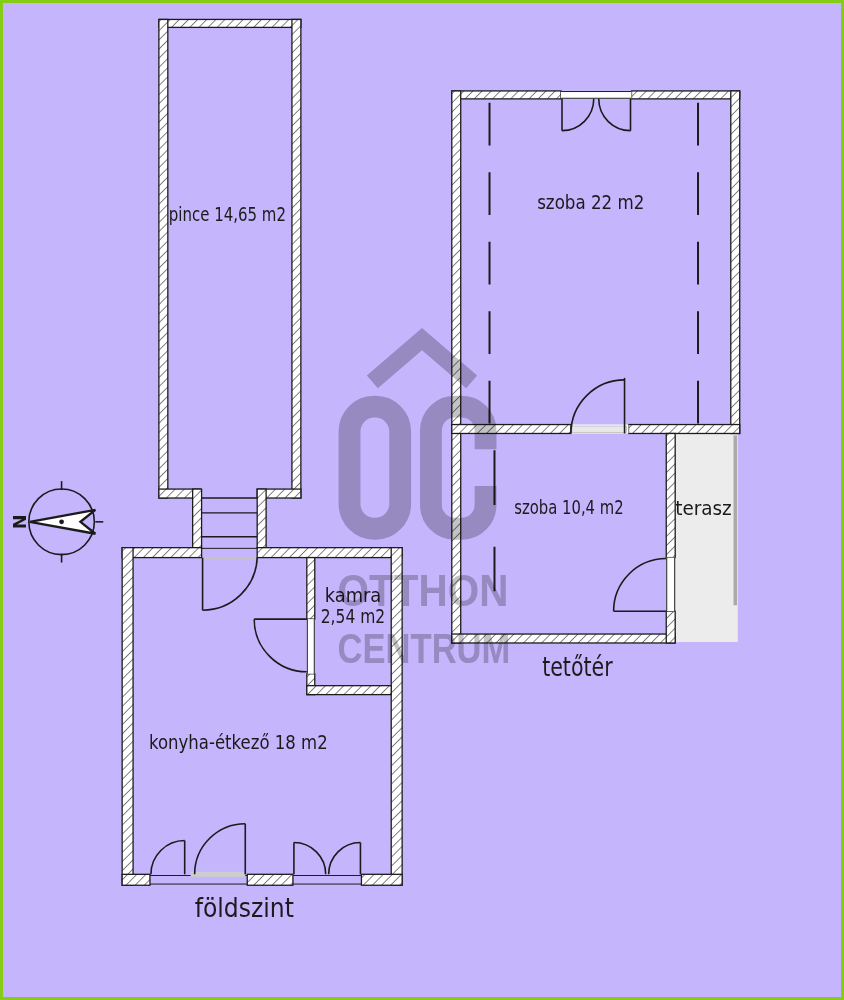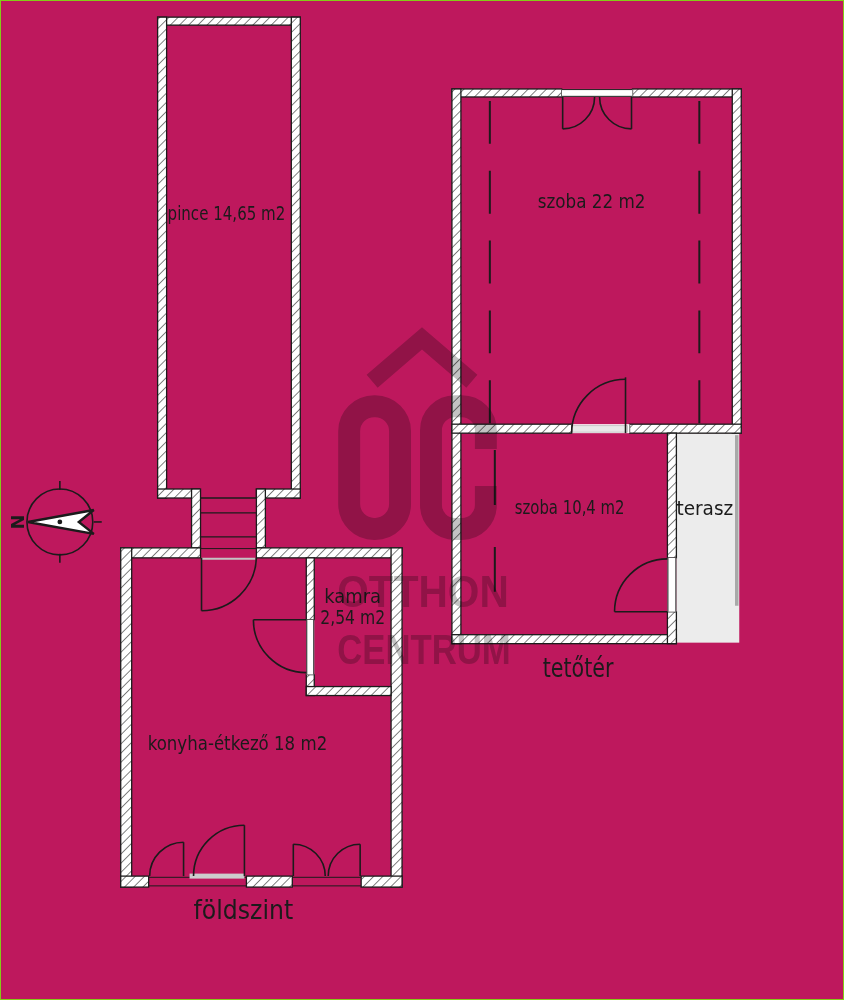--- a/index.html
+++ b/index.html
@@ -1,18 +1,18 @@
 <!DOCTYPE html>
 <html><head>
 <meta charset="utf-8">
 <style>
   html,body{margin:0;padding:0;background:#fff;}
   .page{
-    width:844px;height:1000px;position:relative;background:#be185d;
-    border:1px solid #84cc16;box-sizing:border-box;overflow:hidden;
+    width:844px;height:1000px;position:relative;background:#c4b5fd;
+    border:3px solid #84cc16;box-sizing:border-box;overflow:hidden;
     font-family:"DejaVu Sans",sans-serif;
   }
   .plan-svg{position:absolute;left:0;top:0;width:100%;height:100%;}
   .wall{fill:url(#hatch);stroke:#1b1b1b;stroke-width:1.3;}
   .opening{fill:#ffffff;stroke:none;}
   .thin{stroke:#1b1b1b;stroke-width:1;fill:none;}
   .door{stroke:#1b1b1b;stroke-width:1.6;fill:none;}
   .tread{stroke:#1b1b1b;stroke-width:1.3;}
   .dash{stroke:#1b1b1b;stroke-width:2;fill:none;stroke-dasharray:43 27;}
   .dash2{stroke:#1b1b1b;stroke-width:2;fill:none;stroke-dasharray:55 42;}

